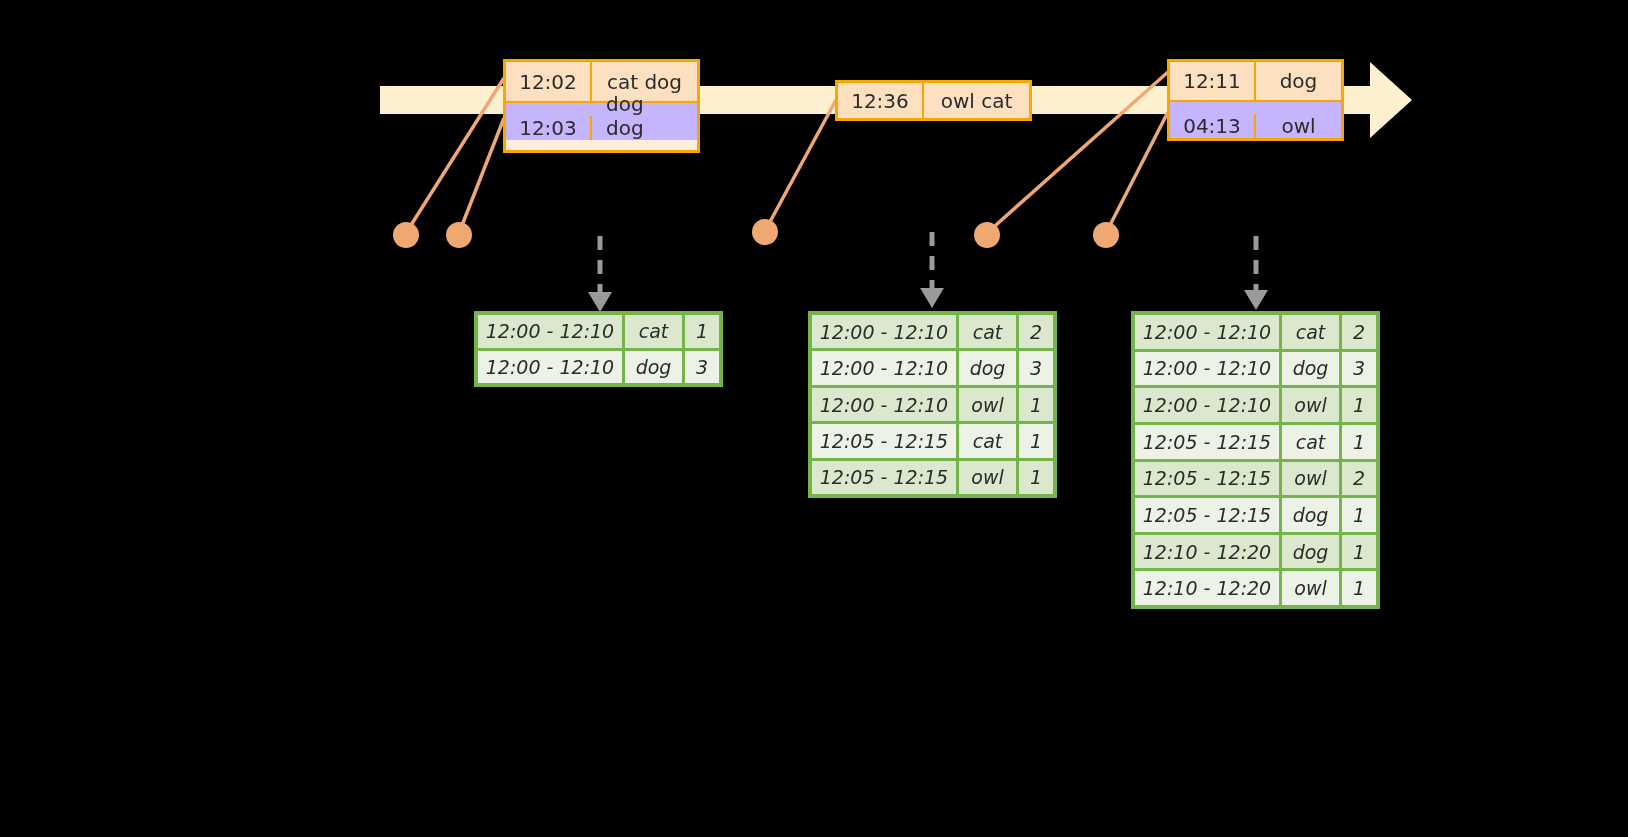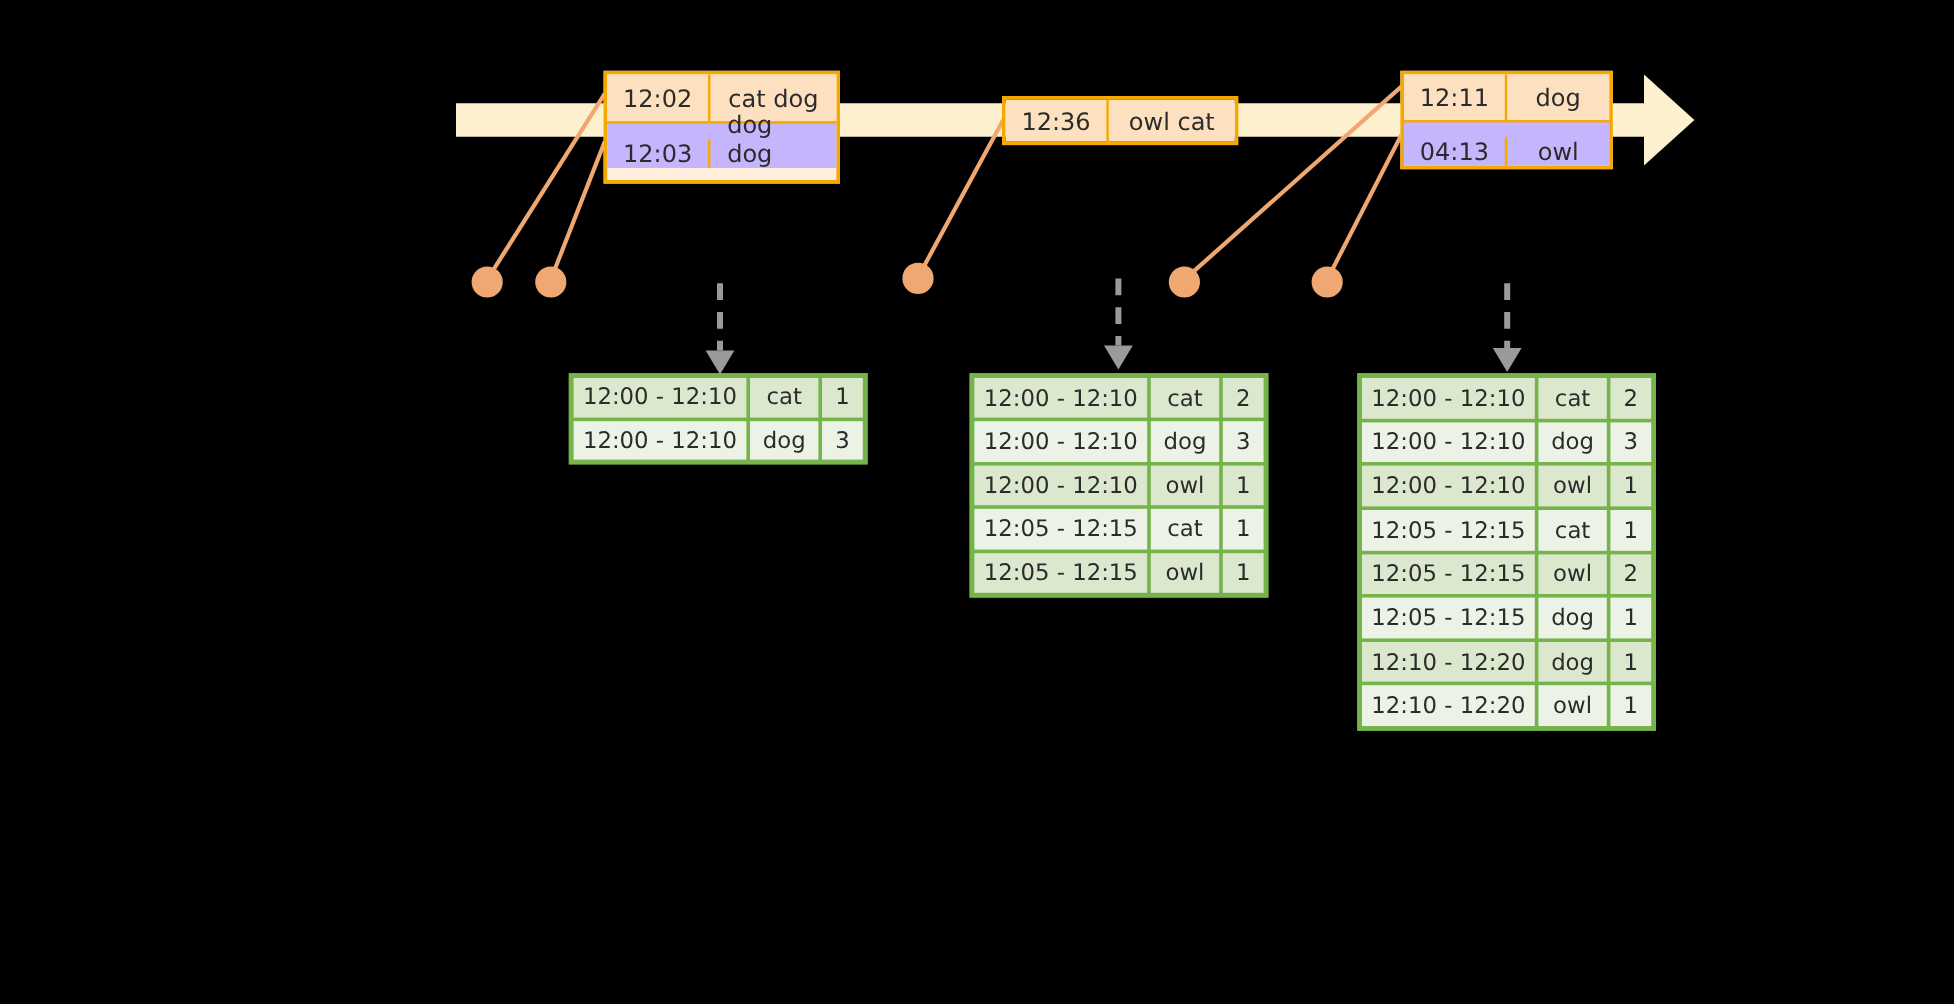--- a/index.html
+++ b/index.html
@@ -88,20 +88,21 @@
   }
   .res-row.alt0 .res-cell { background: #DCE8CD; }
   .res-row.alt1 .res-cell { background: #EDF2E6; }
   .res-cell {
     display: flex;
     align-items: center;
     justify-content: center;
     font-size: 19px;
     color: #2b2b2b;
     box-sizing: border-box;
+    font-style: italic;
   }
   .res-cell.win { justify-content: center; }
   .res-cell.word { justify-content: center; }
   .res-cell.cnt  { justify-content: center; }
 </style>
 </head>
 <body>
 
 <div id="stage">
 

